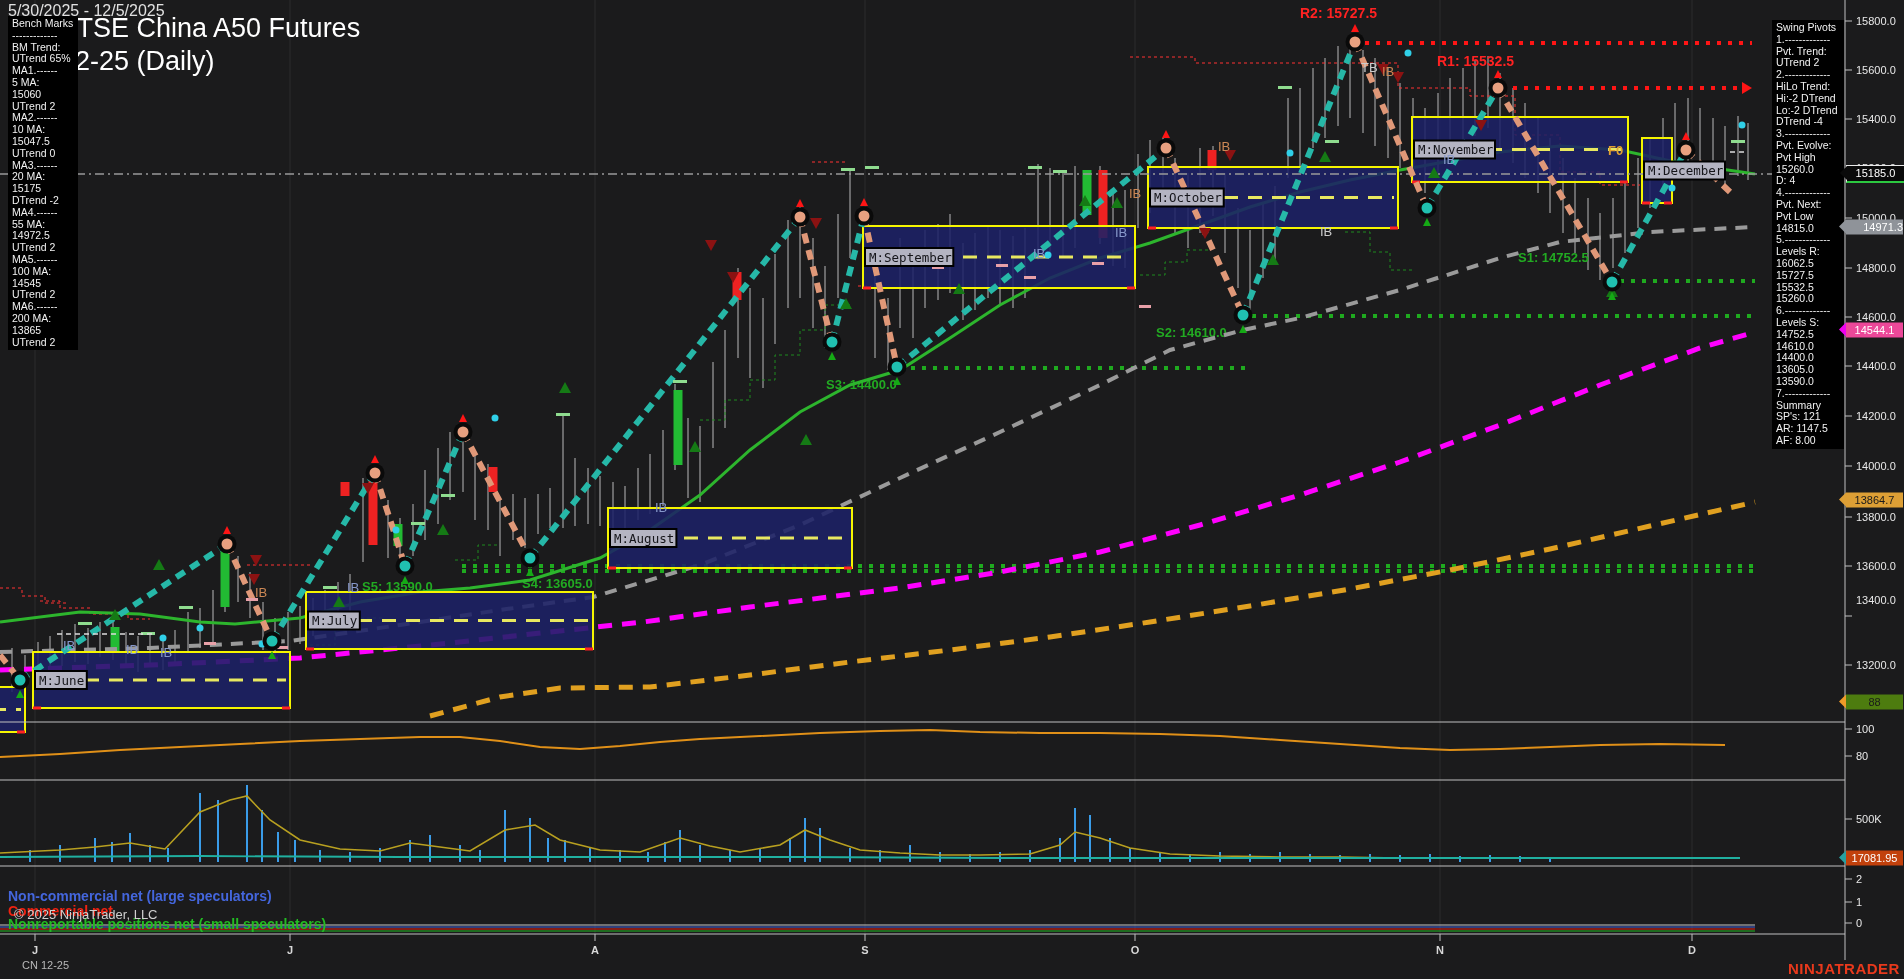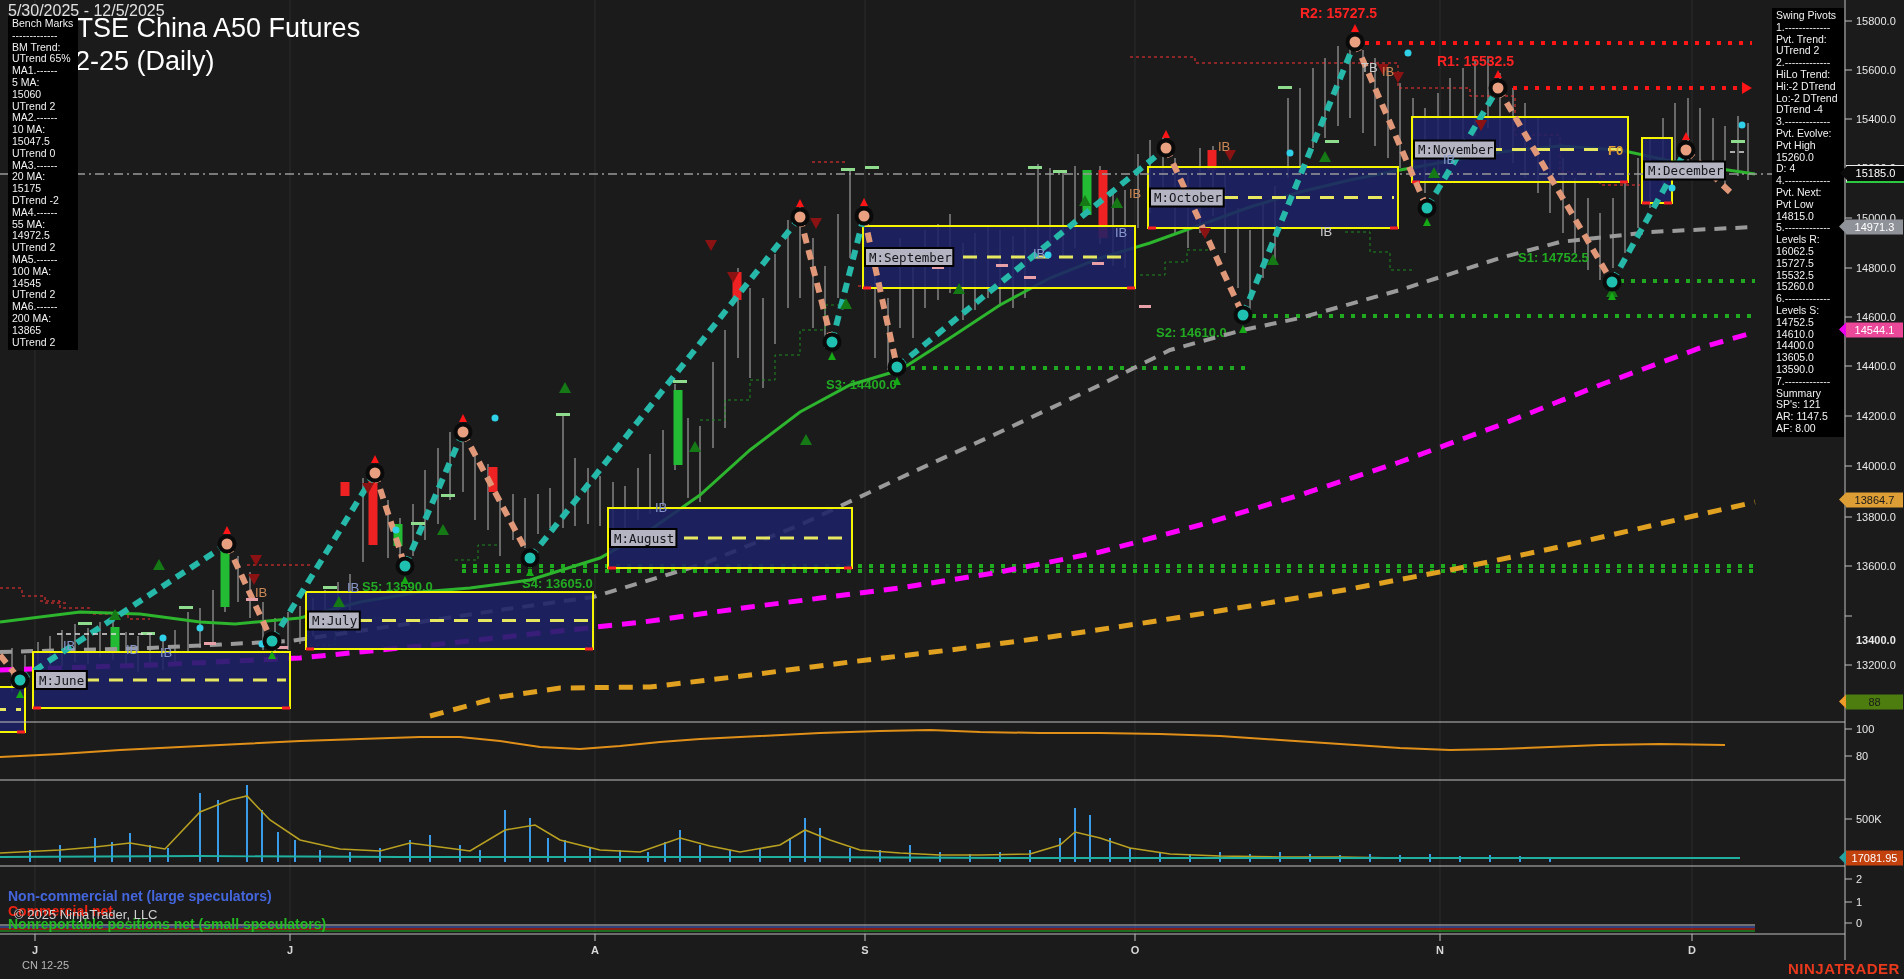--- a/index.html
+++ b/index.html
@@ -4,21 +4,21 @@
 <style>
   html,body{margin:0;padding:0;background:#111;}
   .root{position:relative;width:1904px;height:979px;background:#1b1b1c;overflow:hidden;
         font-family:"Liberation Sans",sans-serif;color:#e6e6e6;}
   .abs{position:absolute;}
   #chart-svg{position:absolute;left:0;top:0;}
   .date-range{left:8px;top:2px;font-size:16px;color:#e0e0e0;}
   .title{left:60px;top:12px;font-size:27px;line-height:33px;color:#fff;z-index:1;white-space:pre-line;}
   .info-panel{background:#000;color:#f2f2f2;font-size:10.5px;line-height:11.8px;padding:2px 4px;z-index:2;}
   #bench-panel{left:8px;top:16px;width:62px;}
-  #swing-panel{left:1772px;top:8px;width:64px;}
+  #swing-panel{left:1772px;top:20px;width:64px;}
   .axis-label{position:absolute;left:1856px;font-size:11px;color:#e8e8e8;transform:translateY(-50%);text-align:right;}
   .month-label{position:absolute;top:944px;font-size:11px;color:#d8d8d8;transform:translateX(-50%);font-weight:bold;}
   .tag{position:absolute;left:1846px;width:57px;height:15px;font-size:11px;font-weight:normal;
        text-align:center;line-height:15px;transform:translateY(-50%);z-index:3;}
   .tag .arr{position:absolute;left:-7px;top:0;width:0;height:0;border-top:7.5px solid transparent;
        border-bottom:7.5px solid transparent;}
   .legend-line{position:absolute;font-size:14px;font-weight:bold;}
   .copyright{position:absolute;left:14px;top:907px;font-size:13px;color:#d0d0d0;z-index:1;}
   .footer-instr{left:22px;top:959px;font-size:11px;color:#b8b8b8;}
   .brand{left:1788px;top:960px;font-size:15px;font-weight:bold;color:#e8391c;letter-spacing:0.5px;}
@@ -657,32 +657,32 @@
       <div class="axis-label" style="top: 119px;">15400.0</div>
       <div class="axis-label" style="top: 168px;">15200.0</div>
       <div class="axis-label" style="top: 218px;">15000.0</div>
       <div class="axis-label" style="top: 268px;">14800.0</div>
       <div class="axis-label" style="top: 317px;">14600.0</div>
       <div class="axis-label" style="top: 366px;">14400.0</div>
       <div class="axis-label" style="top: 416px;">14200.0</div>
       <div class="axis-label" style="top: 466px;">14000.0</div>
       <div class="axis-label" style="top: 517px;">13800.0</div>
       <div class="axis-label" style="top: 566px;">13600.0</div>
-      <div class="axis-label" style="top: 640px; font-weight: bold;">13400.0</div>
+      <div class="axis-label" style="top: 600px;">13400.0</div>
       <div class="axis-label" style="top: 665px;">13200.0</div>
       <div class="axis-label" style="top: 729px;">100</div>
       <div class="axis-label" style="top: 756px;">80</div>
       <div class="axis-label" style="top: 819px;">500K</div>
       <div class="axis-label" style="top: 879px;">2</div>
       <div class="axis-label" style="top: 902px;">1</div>
       <div class="axis-label" style="top: 923px;">0</div>
     </div>
   <div id="price-tags">
       <div class="tag" style="top: 174px; background: rgb(10, 10, 10); color: rgb(255, 255, 255); border-width: 1px 1px 2px; border-style: solid; border-color: rgb(232, 232, 232) rgb(232, 232, 232) rgb(44, 200, 64); border-image: initial;">15185.0<span class="arr" style="border-right: 7px solid rgb(10, 10, 10);"></span></div>
-      <div class="tag" style="top: 227px; background: rgb(143, 147, 153); color: rgb(255, 255, 255);">14971.3<span class="arr" style="border-right: 7px solid rgb(143, 147, 153);"></span></div>
+      <div class="tag" style="top: 227px; background: rgb(143, 147, 153); color: rgb(255, 255, 255); text-align: right;">14971.3<span class="arr" style="border-right: 7px solid rgb(143, 147, 153);"></span></div>
       <div class="tag" style="top: 330px; background: #ec4899; color: rgb(255, 255, 255);">14544.1<span class="arr" style="border-right: 7px solid rgb(238, 0, 238);"></span></div>
       <div class="tag" style="top: 500px; background: rgb(221, 159, 53); color: rgb(26, 26, 26);">13864.7<span class="arr" style="border-right: 7px solid rgb(221, 159, 53);"></span></div>
       <div class="tag" style="top: 702px; background: #4d7c0f; color: rgb(26, 26, 26);">88<span class="arr" style="border-right: 7px solid rgb(239, 155, 40);"></span></div>
       <div class="tag" style="top: 858px; background: #c2410c; color: rgb(255, 255, 255);">17081.95<span class="arr" style="border-right: 7px solid rgb(39, 160, 160);"></span></div>
     </div>
   <div id="month-labels">
       <div class="month-label" style="left: 35px;">J</div>
       <div class="month-label" style="left: 290px;">J</div>
       <div class="month-label" style="left: 595px;">A</div>
       <div class="month-label" style="left: 865px;">S</div>

